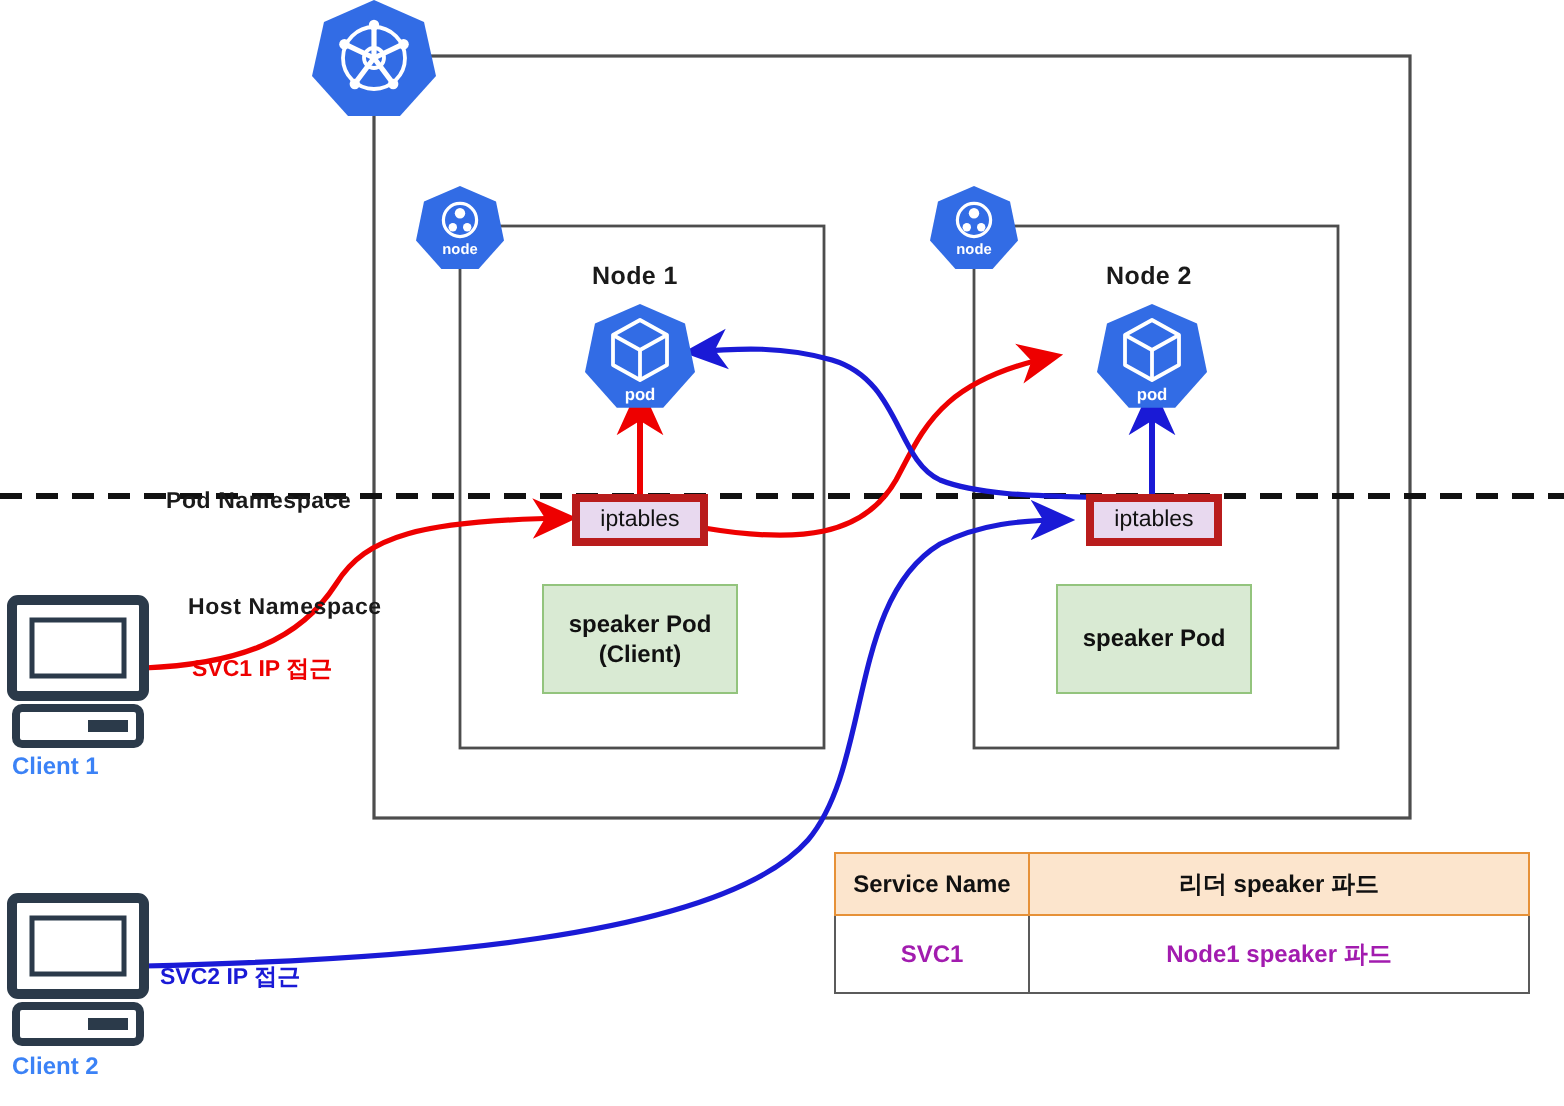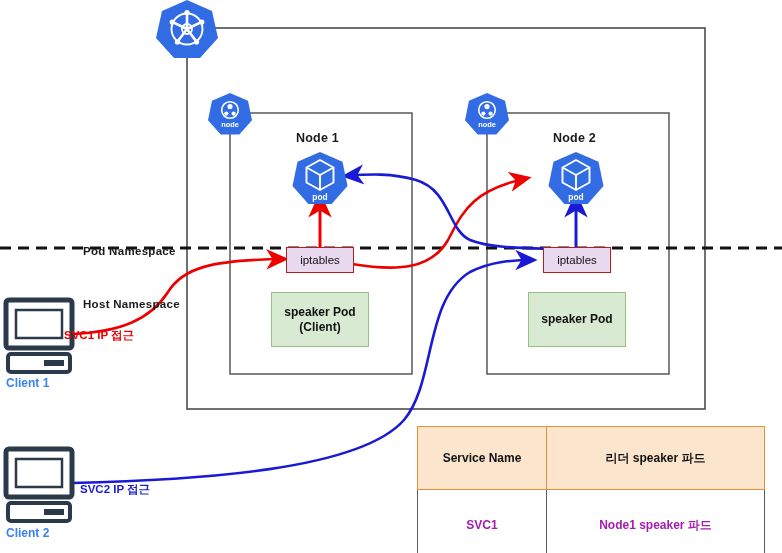--- a/index.html
+++ b/index.html
@@ -55,21 +55,21 @@
   .flow-red  { color: #ee0000; }
   .flow-blue { color: #1a1ad6; }
 
   
   .box {
     position: absolute;
     box-sizing: border-box;
   }
   .iptables-box {
     background: #e8d9ef;
-    border: 1px solid #b91c1c;
+    border: 4px solid #b91c1c;
     font-size: 11.5px;
     font-weight: normal;
     color: #111;
     display: flex;
     align-items: center;
     justify-content: center;
     text-align: center;
   }
   .speaker-box {
     background: #d9ead3;
@@ -92,21 +92,21 @@
     width: 348px;
     border-collapse: collapse;
     background: #ffffff;
   }
   .svc-table th,
   .svc-table td {
     border: 1px solid #5b5b5b;
     text-align: center;
     font-size: 12px;
     font-weight: bold;
-    padding: 16px;
+    padding: 0;
     height: 38px;
   }
   .svc-table th {
     background: #fce5cd;
     color: #111;
     border-color: #e69138;
     height: 30px;
   }
   .svc-table td.col-svc { width: 96px; }
   .svc-table .r-red  { color: #a21caf; }
@@ -219,37 +219,37 @@
         <path d="M0,-2 L0,13"></path>
       </g>
       <text x="0" y="23" text-anchor="middle" fill="#ffffff" font-size="8.4" font-weight="bold" font-family="Liberation Sans, sans-serif">pod</text>
     </g>
   </svg>
 
   <div class="lbl node-title" style="left:296px; top:83px;">Node 1</div>
   <div class="lbl node-title" style="left:553px; top:83px;">Node 2</div>
 
   <div class="lbl ns-label" style="left:83px; top:209px;">Pod  Namespace</div>
-  <div class="lbl ns-label" style="left:83px; top:262px;">Host  Namespace</div>
+  <div class="lbl ns-label" style="left:94px; top:262px;">Host  Namespace</div>
 
   <div class="box iptables-box" style="left:286px; top:247px; width:68px; height:26px;">iptables</div>
   <div class="box iptables-box" style="left:543px; top:247px; width:68px; height:26px;">iptables</div>
 
   <div class="box speaker-box" style="left:271px; top:292px; width:98px; height:55px; flex-direction:column;">
     <span>speaker Pod</span>
     <span>(Client)</span>
   </div>
   <div class="box speaker-box" style="left:528px; top:292px; width:98px; height:55px;">
     <span>speaker Pod</span>
   </div>
 
   <div class="lbl client-label" style="left:6px; top:377px;">Client 1</div>
   <div class="lbl client-label" style="left:6px; top:527px;">Client 2</div>
 
-  <div class="lbl flow-label flow-red" style="left:64px; top:329px;">SVC1 IP 접근</div>
+  <div class="lbl flow-label flow-red" style="left:96px; top:329px;">SVC1 IP 접근</div>
   <div class="lbl flow-label flow-blue" style="left:80px; top:483px;">SVC2 IP 접근</div>
 
   <table class="svc-table">
     <thead>
       <tr>
         <th class="col-svc">Service Name</th>
         <th>리더 speaker 파드</th>
       </tr>
     </thead>
     <tbody>

